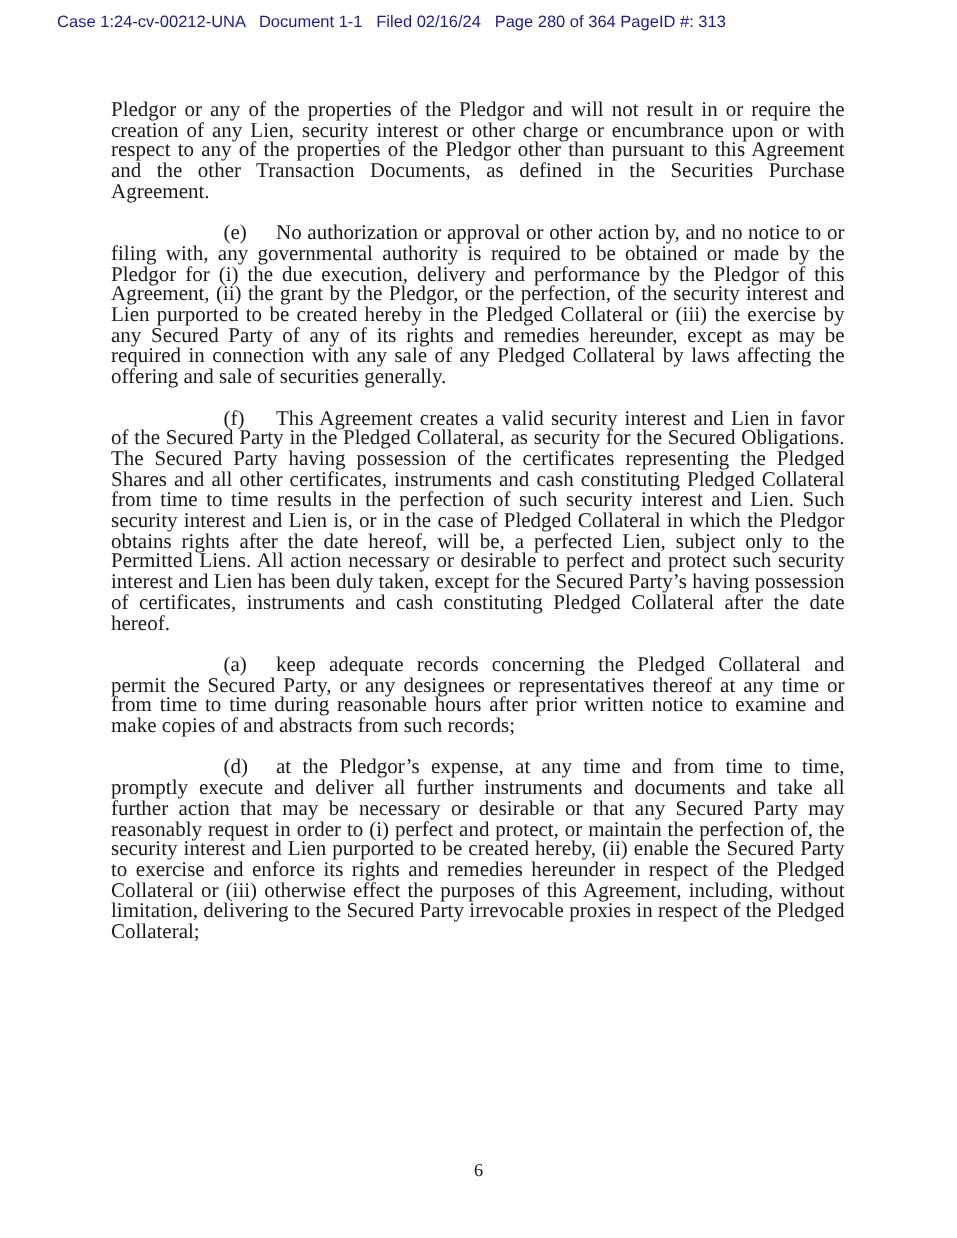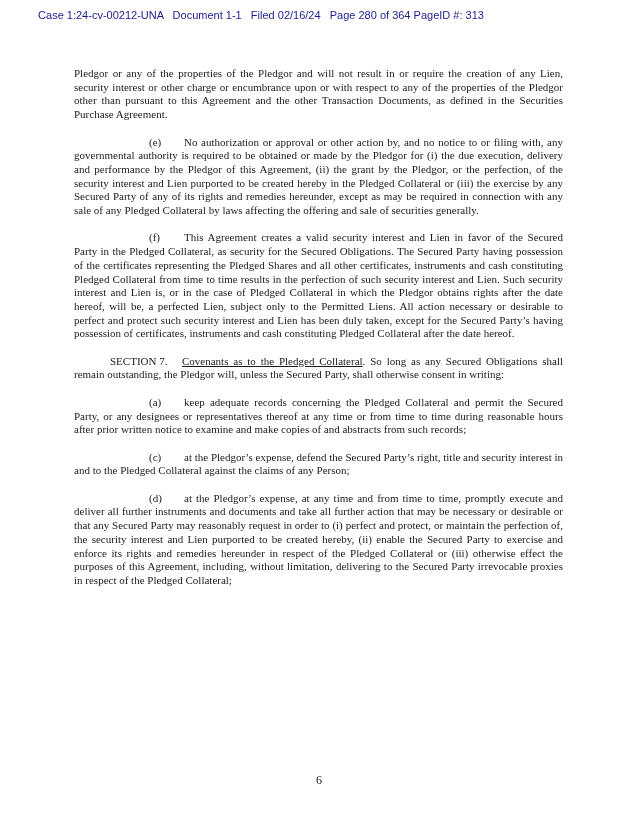--- a/index.html
+++ b/index.html
@@ -27,21 +27,21 @@
       letter-spacing: 0;
       white-space: pre;
     }
     .page {
       position: absolute;
       left: 74px;
       top: 67px;
       width: 489px;
     }
     .para {
-      font-size: 11px;
+      font-size: 14px;
       line-height: 13.7px;
       text-align: justify;
       margin: 0 0 13.7px 0;
     }
     .para .label {
       display: inline-block;
       margin-left: 75px;
       width: 35px;
     }
     .para .sec {
@@ -65,23 +65,21 @@
 
 <div class="header"><span>Case 1:24-cv-00212-UNA</span>   <span>Document 1-1</span>   <span>Filed 02/16/24</span>   <span>Page 280 of 364</span> <span>PageID #: 313</span></div>
 
 <div class="page">
   <p class="para">Pledgor or any of the properties of the Pledgor and will not result in or require the creation of any Lien, security interest or other charge or encumbrance upon or with respect to any of the properties of the Pledgor other than pursuant to this Agreement and the other Transaction Documents, as defined in the Securities Purchase Agreement.</p>
 
   <p class="para"><span class="label">(e)</span><span>No authorization or approval or other action by, and no notice to or filing with, any governmental authority is required to be obtained or made by the Pledgor for (i) the due execution, delivery and performance by the Pledgor of this Agreement, (ii) the grant by the Pledgor, or the perfection, of the security interest and Lien purported to be created hereby in the Pledged Collateral or (iii) the exercise by any Secured Party of any of its rights and remedies hereunder, except as may be required in connection with any sale of any Pledged Collateral by laws affecting the offering and sale of securities generally.</span></p>
 
   <p class="para"><span class="label">(f)</span><span>This Agreement creates a valid security interest and Lien in favor of the Secured Party in the Pledged Collateral, as security for the Secured Obligations. The Secured Party having possession of the certificates representing the Pledged Shares and all other certificates, instruments and cash constituting Pledged Collateral from time to time results in the perfection of such security interest and Lien. Such security interest and Lien is, or in the case of Pledged Collateral in which the Pledgor obtains rights after the date hereof, will be, a perfected Lien, subject only to the Permitted Liens. All action necessary or desirable to perfect and protect such security interest and Lien has been duly taken, except for the Secured Party’s having possession of certificates, instruments and cash constituting Pledged Collateral after the date hereof.</span></p>
 
-  <p class="para"><span class="sec">SECTION 7.</span>&nbsp;&nbsp; <span class="heading">Covenants as to the Pledged Collateral</span><span>. So long as any Secured Obligations shall remain outstanding, the Pledgor will, unless the Secured Party, shall otherwise consent in writing:</span></p>
 
   <p class="para"><span class="label">(a)</span><span>keep adequate records concerning the Pledged Collateral and permit the Secured Party, or any designees or representatives thereof at any time or from time to time during reasonable hours after prior written notice to examine and make copies of and abstracts from such records;</span></p>
 
 
-  <p class="para"><span class="label">(c)</span><span>at the Pledgor’s expense, defend the Secured Party’s right, title and security interest in and to the Pledged Collateral against the claims of any Person;</span></p>
 
   <p class="para"><span class="label">(d)</span><span>at the Pledgor’s expense, at any time and from time to time, promptly execute and deliver all further instruments and documents and take all further action that may be necessary or desirable or that any Secured Party may reasonably request in order to (i) perfect and protect, or maintain the perfection of, the security interest and Lien purported to be created hereby, (ii) enable the Secured Party to exercise and enforce its rights and remedies hereunder in respect of the Pledged Collateral or (iii) otherwise effect the purposes of this Agreement, including, without limitation, delivering to the Secured Party irrevocable proxies in respect of the Pledged Collateral;</span></p>
 </div>
 
 <div class="footer">6</div>
 
 </body></html>

